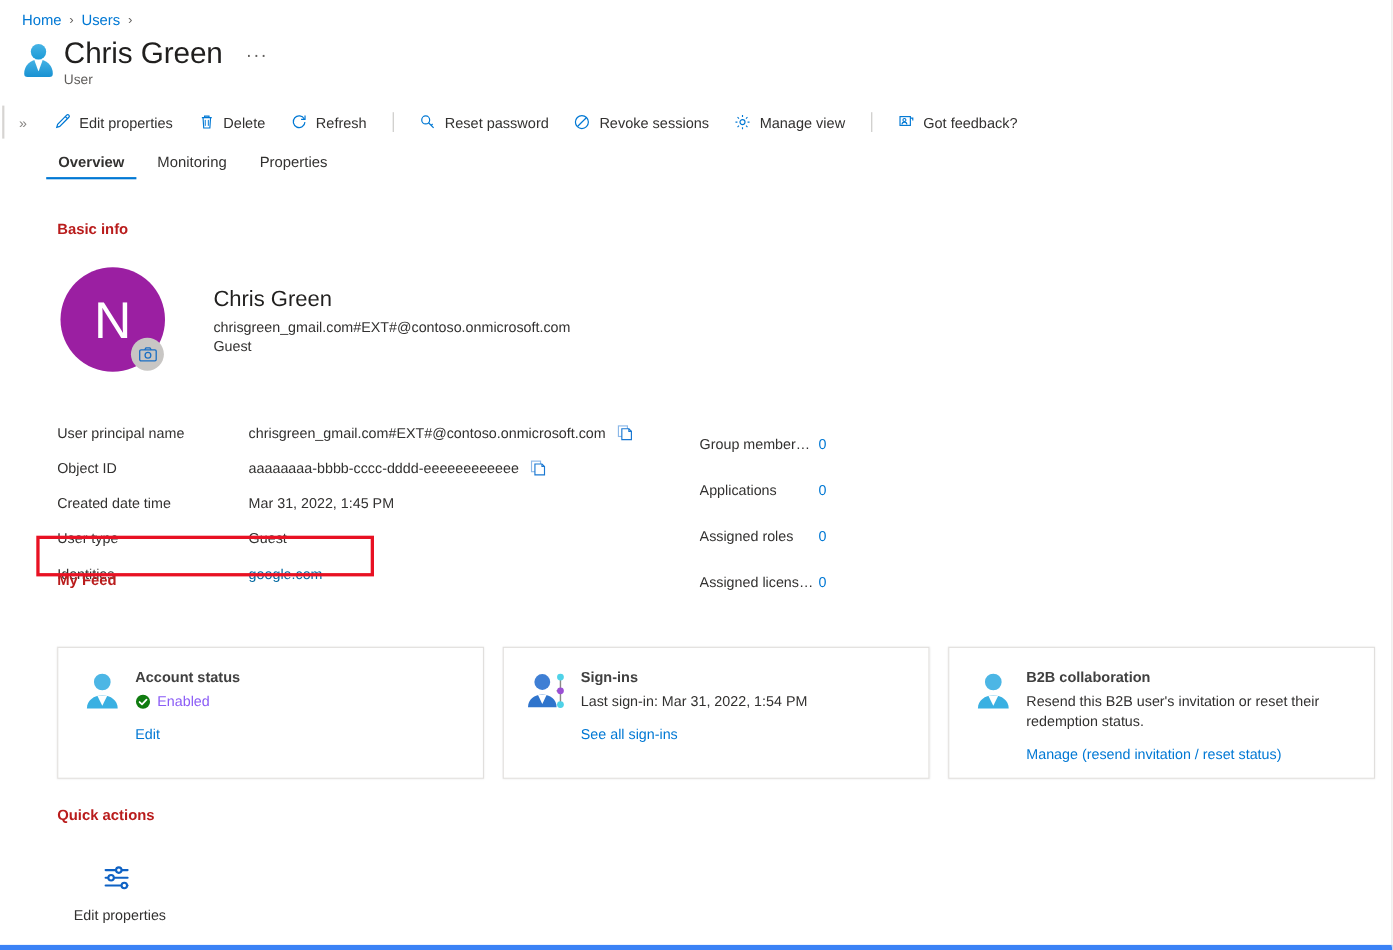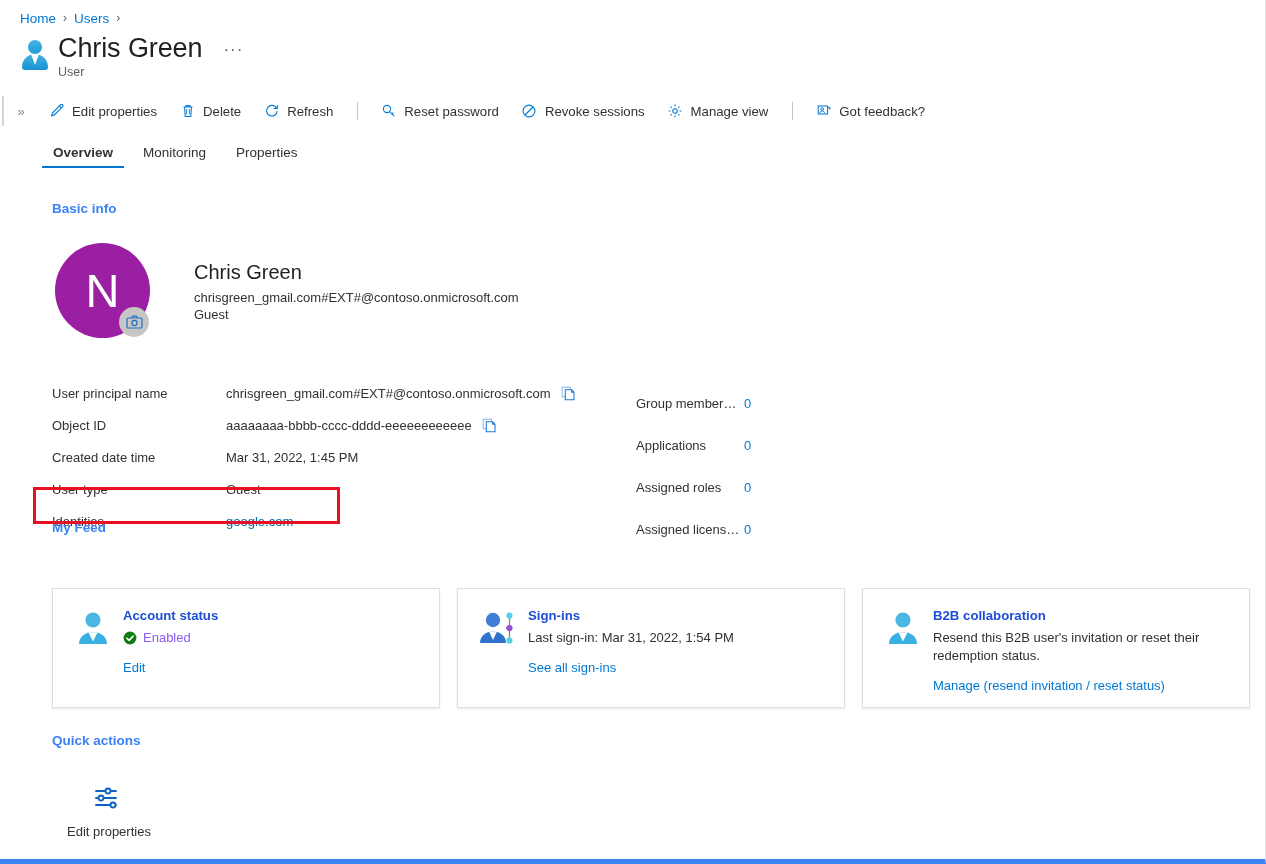--- a/index.html
+++ b/index.html
@@ -162,21 +162,21 @@
     margin: 0 12px;
     flex: none;
   }
 
   
   .tabs {
     position: absolute;
     left: 42px;
     top: 140px;
     display: flex;
-    align-items: center;
+    align-items: flex-start;
     height: 32px;
   }
   .tab {
     padding: 0 11px 8px 11px;
     margin-right: 8px;
     font-size: 13.5px;
     color: #323130;
     cursor: pointer;
     position: relative;
   }
@@ -188,21 +188,21 @@
     height: 2px;
     background: #0078d4;
   }
 
   
   .section-head {
     position: absolute;
     left: 52px;
     font-size: 13.5px;
     font-weight: 700;
-    color: #3b82f6;
+    color: #b91c1c;
   }
   #basic-info-head { top: 201px; }
   #my-feed-head    { top: 520px; }
   #quick-actions-head { top: 733px; }
 
   
   .profile {
     position: absolute;
     left: 55px;
     top: 243px;
@@ -360,21 +360,21 @@
     width: 46px;
     flex: none;
     margin-top: 2px;
     display: flex;
     justify-content: flex-start;
   }
   .card-body { flex: 1; padding-left: 4px; }
   .card-title {
     font-size: 13.2px;
     font-weight: 700;
-    color: #1d4ed8;
+    color: #404040;
     line-height: 18px;
   }
   .card-sub {
     font-size: 13px;
     color: #8b5cf6;
     margin-top: 4px;
     line-height: 18px;
     display: flex;
     align-items: center;
   }

